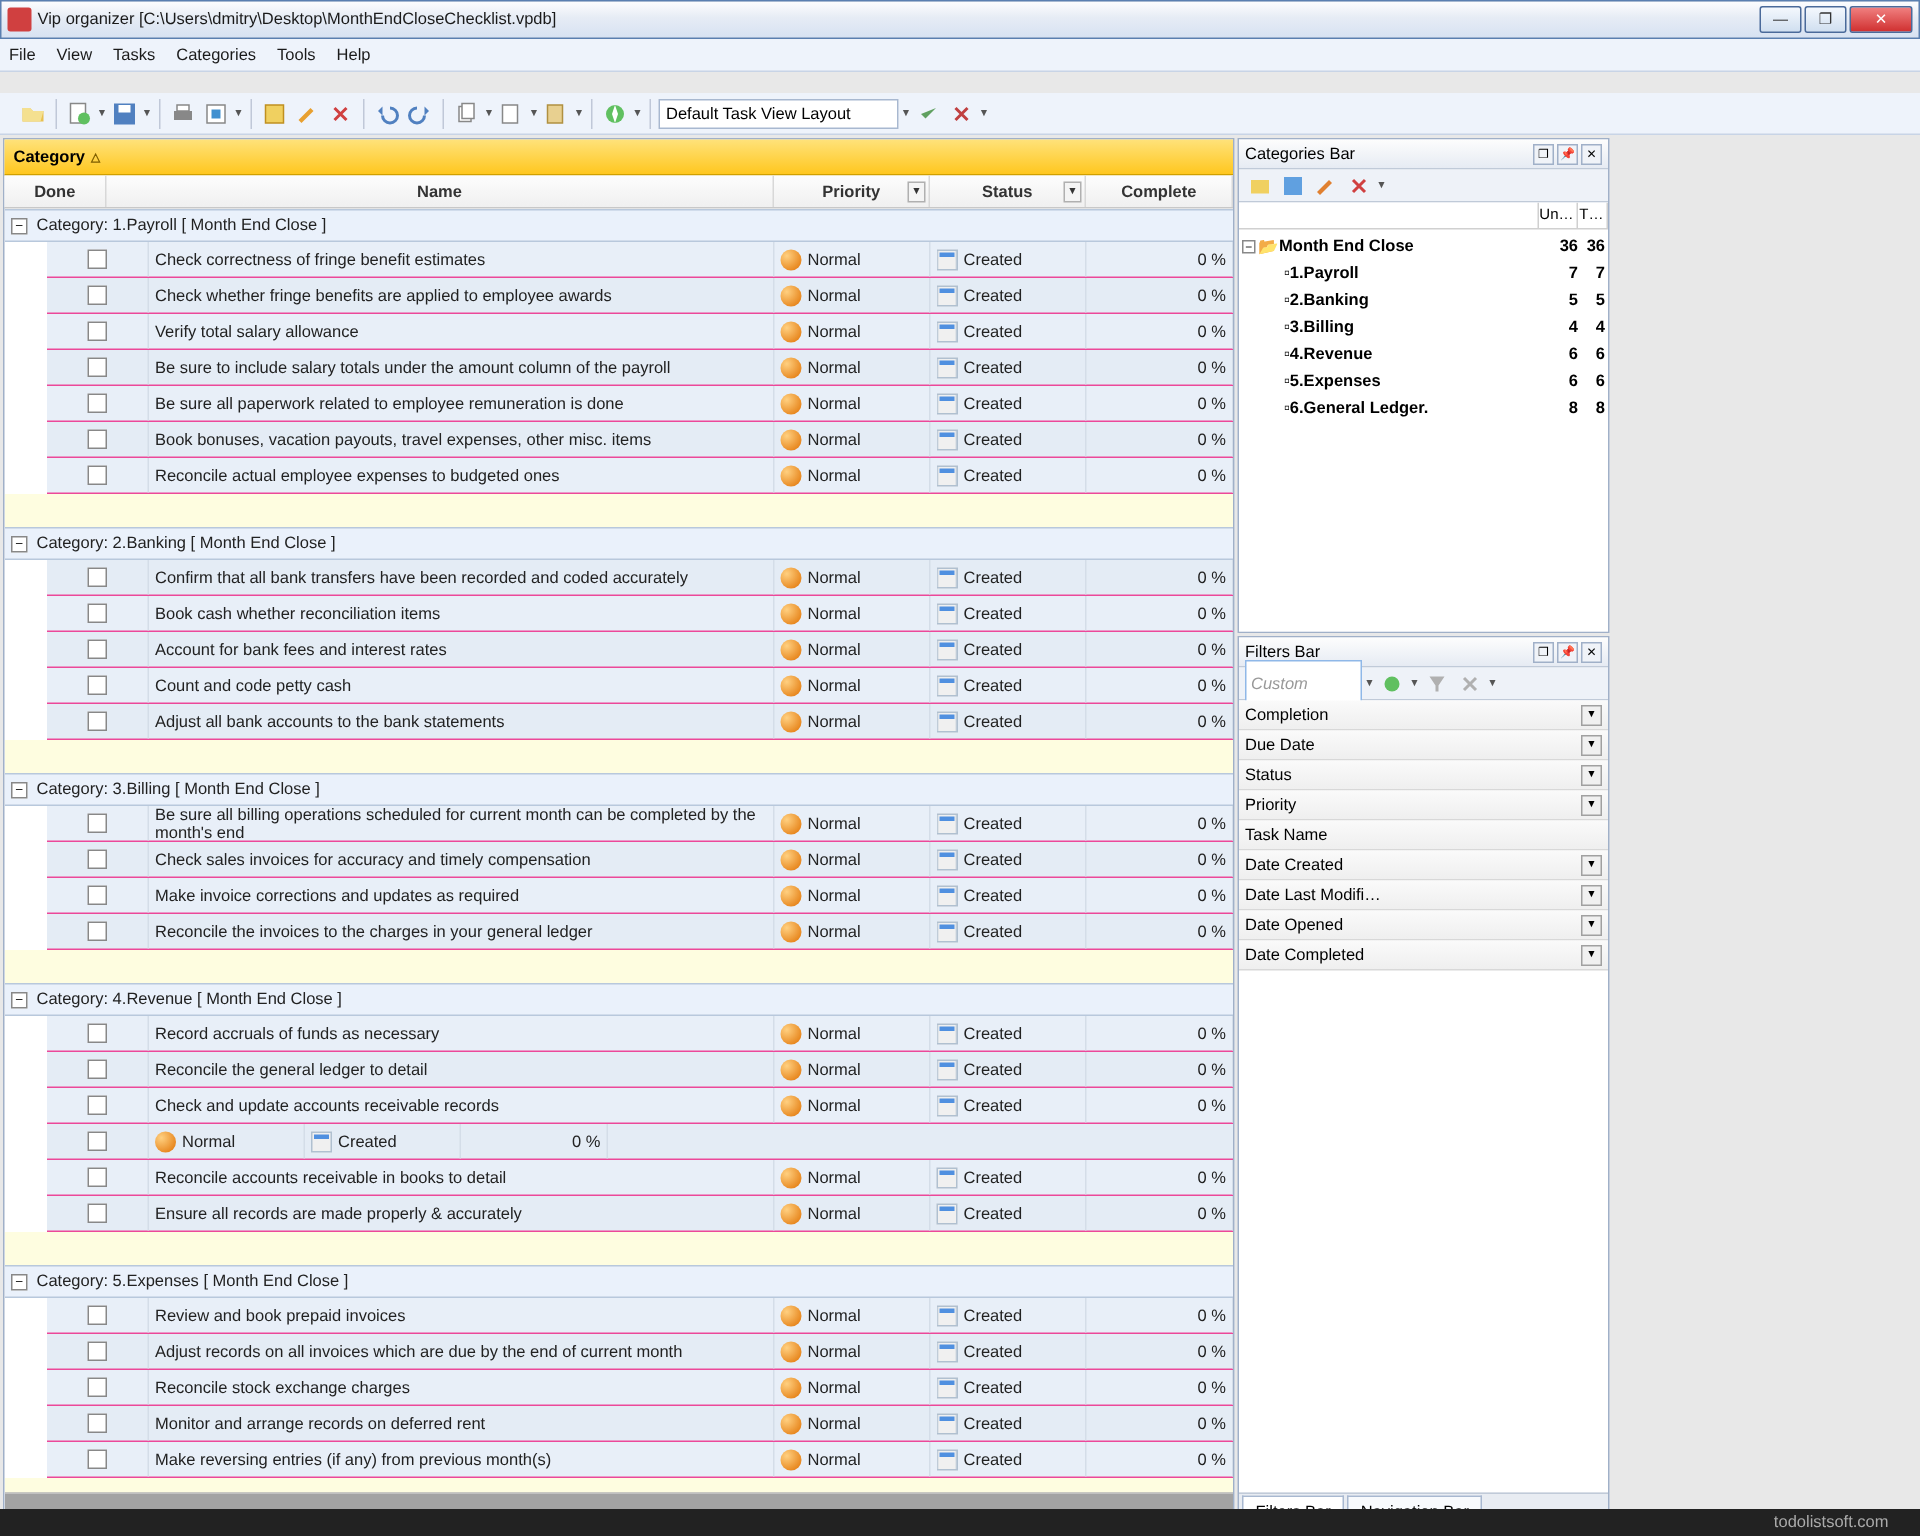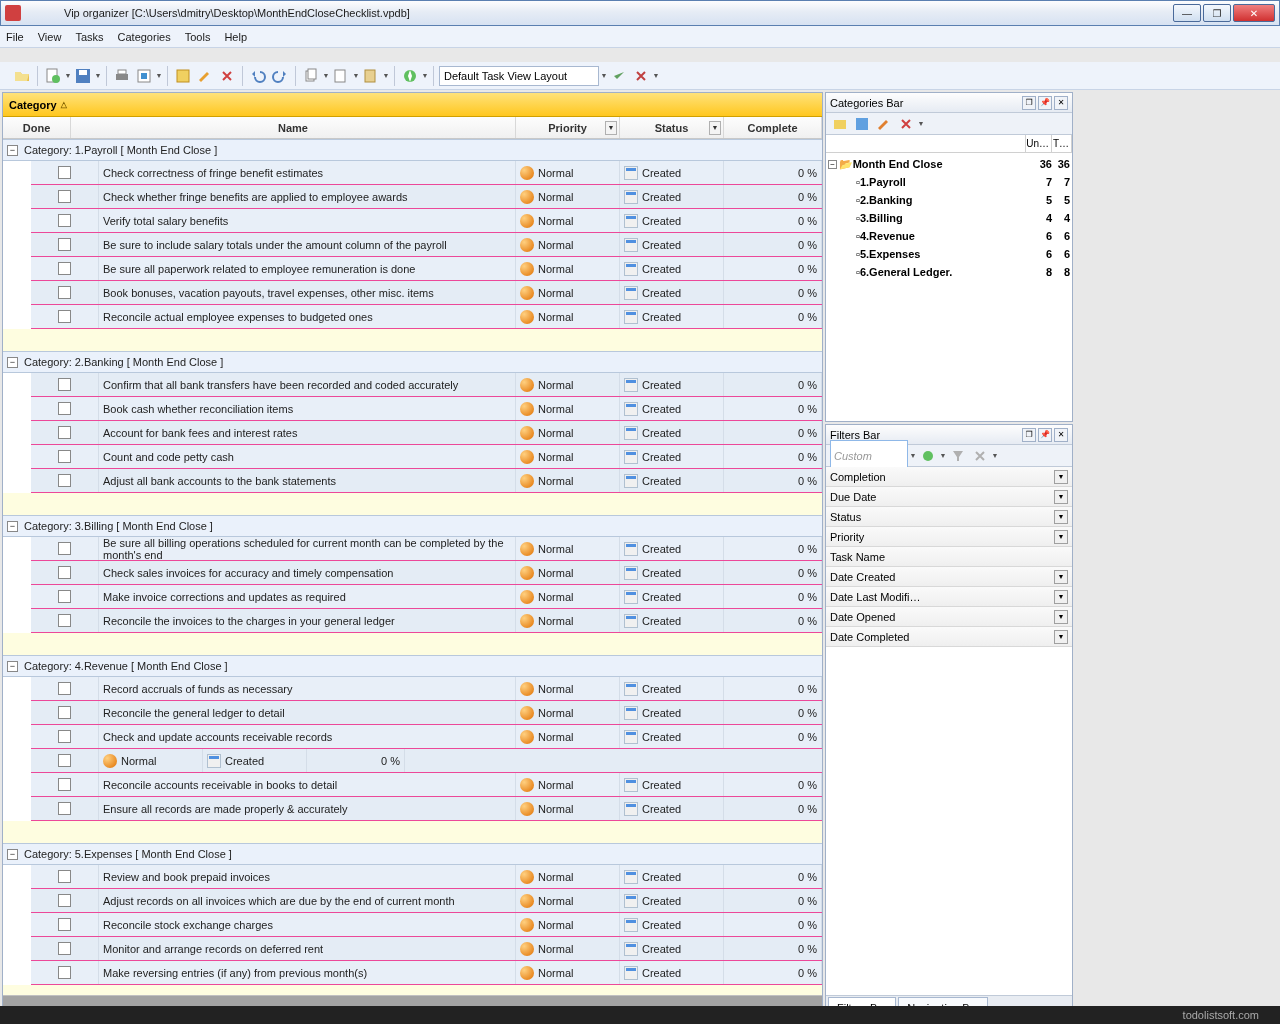--- a/index.html
+++ b/index.html
@@ -1,19 +1,19 @@
 <!DOCTYPE html>
 <html><head>
 <meta charset="utf-8">
 <style>
 * { margin:0; padding:0; box-sizing:border-box; font-family:Tahoma,Arial,sans-serif; font-size:11px; }
 body { background:#e8e8e8; width:1280px; height:1024px; overflow:hidden; position:relative; }
 .titlebar { height:26px; background:linear-gradient(#fdfdfe,#e6ecf5 45%,#d7e2f2); border:1px solid #5a7fb0; display:flex; align-items:center; padding:0 4px; }
 .titlebar .app-icon { width:16px; height:16px; background:#d04040; border-radius:2px; margin-right:4px; }
-.titlebar .title { color:#1a1a1a; flex:1;margin-left:39px; }
+.titlebar .title { color:#1a1a1a; flex:1; }
 .winbtns { display:flex; gap:2px; }
 .winbtn { width:28px; height:18px; border:1px solid #4a6a9a; background:linear-gradient(#f4f8fd,#d0dff0); border-radius:2px; display:flex; align-items:center; justify-content:center; font-size:10px; color:#333; }
 .winbtn.close { background:linear-gradient(#f08080,#d03030); color:#fff; width:42px; }
 .menubar { height:22px; background:#eef3fb; border-bottom:1px solid #c8d4e6; display:flex; align-items:center; padding:0 6px; gap:14px; }
 .menubar span { color:#1a1a1a; cursor:default; }
 .toolbar { height:28px; background:#eef3fb; border-bottom:1px solid #c8d4e6; display:flex; align-items:center; padding:0 12px; gap:2px;margin-top:14px; }
 .tb-ico { width:20px; height:20px; display:inline-flex; align-items:center; justify-content:center; }
 .tb-ico svg { width:16px; height:16px; }
 .tb-sep { width:1px; height:20px; background:#c0c8d8; margin:0 3px; }
 .tb-drop { width:6px; height:20px; display:inline-flex; align-items:center; justify-content:center; color:#555; font-size:7px; }
@@ -248,21 +248,21 @@
           </div>
           <div class="cell-name">Check whether fringe benefits are applied to employee awards</div>
           <div class="cell-prio"><span class="prio-ico"></span>Normal</div>
           <div class="cell-stat"><span class="stat-ico"></span>Created</div>
           <div class="cell-comp">0 %</div>
         </div>
         <div class="taskrow">
           <div class="cell-done">
             <span class="chk"></span>
           </div>
-          <div class="cell-name">Verify total salary benefits</div>
+          <div class="cell-name">Verify total salary allowance</div>
           <div class="cell-prio"><span class="prio-ico"></span>Normal</div>
           <div class="cell-stat"><span class="stat-ico"></span>Created</div>
           <div class="cell-comp">0 %</div>
         </div>
         <div class="taskrow">
           <div class="cell-done">
             <span class="chk"></span>
           </div>
           <div class="cell-name">Be sure to include salary totals under the amount column of the payroll</div>
           <div class="cell-prio"><span class="prio-ico"></span>Normal</div>

